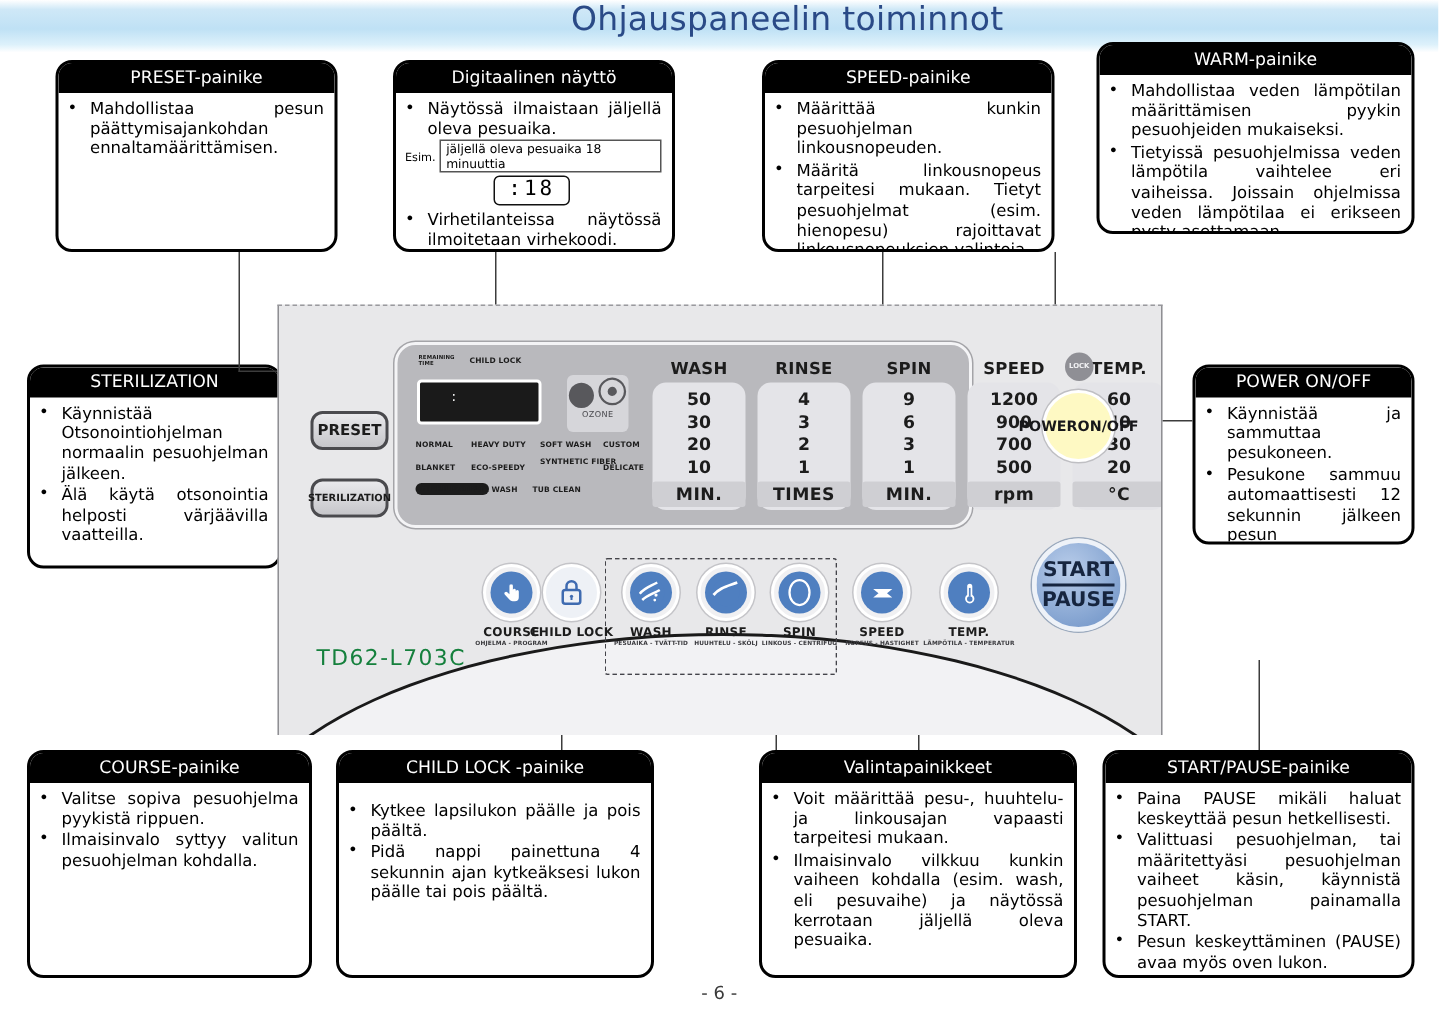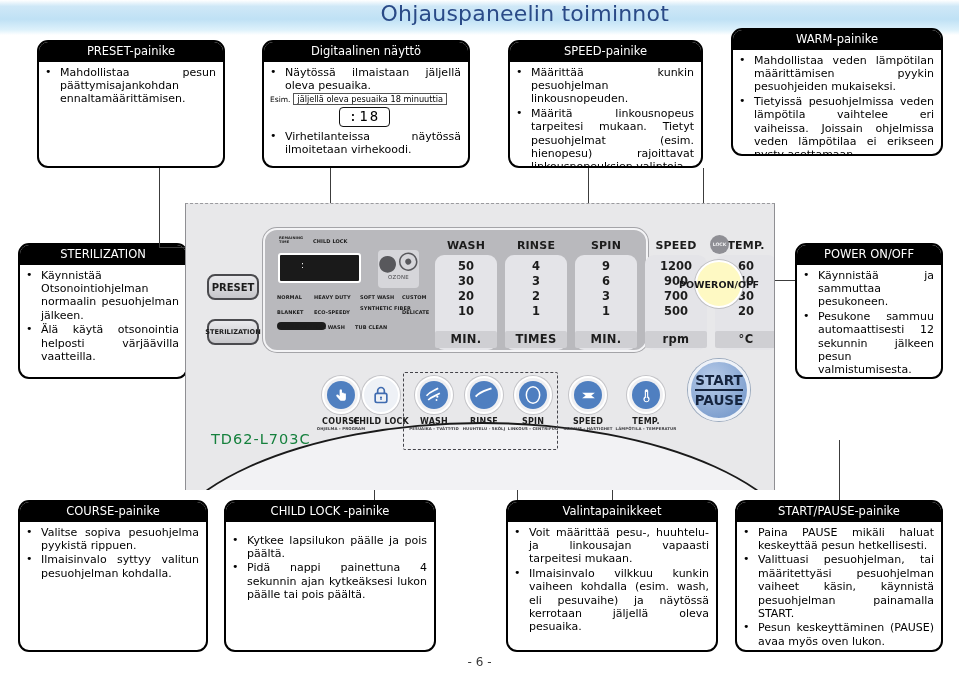--- a/index.html
+++ b/index.html
@@ -131,21 +131,21 @@
   
   .valcols { position:absolute; left:170px; top:9px; display:flex; gap:8px; }
   .valcol { width:62px; text-align:center; }
   .valcol .ttl { font-size:11px; font-weight:bold; color:#1c1c1c; margin-bottom:3px; letter-spacing:.2px; }
   .valcol .slot {
     background:#e4e4e8; border-radius:9px; padding:4px 0 2px 0;
   }
   .valcol .slot div { font-size:11.5px; font-weight:bold; color:#1c1c1c; line-height:15px; }
   .valcol .unit {
     background:#cfcfd3; font-size:5.8px; font-weight:bold; color:#1c1c1c;
-    margin-top:12px; padding:1px 0; border-radius:2px; letter-spacing:.3px;
+    margin-top:2px; padding:1px 0; border-radius:2px; letter-spacing:.3px;
   }
 
   
   .sqbtn {
     position:absolute;
     background:linear-gradient(to bottom,#e9e9ec,#c6c6ca);
     border:2px solid #4a4a4e; border-radius:8px;
     text-align:center; color:#1c1c1c; font-weight:bold;
     display:flex; align-items:center; justify-content:center;margin-top:28px;
   }
@@ -211,21 +211,21 @@
 
 <div class="box" style="left:37px; top:40px; width:188px; height:128px;">
   <div class="hd">PRESET-painike</div>
   <div class="bd">
     <ul class="bl">
       <li>Mahdollistaa pesun päättymisajankohdan ennaltamäärittämisen.</li>
     </ul>
   </div>
 </div>
 
-<div class="box" style="left:262px; top:40px; width:208px; height:128px;">
+<div class="box" style="left:262px; top:40px; width:188px; height:128px;">
   <div class="hd">Digitaalinen näyttö</div>
   <div class="bd">
     <ul class="bl">
       <li>Näytössä ilmaistaan jäljellä oleva pesuaika.</li>
     </ul>
     <div style="display:flex; align-items:center; gap:3px; margin:1px 0 2px 2px;">
       <span style="font-size:7.5px;">Esim.</span>
       <span style="font-size:8.2px; border:1px solid #555; padding:0 3px;">jäljellä oleva pesuaika 18 minuuttia</span>
     </div>
     <div style="text-align:center; margin:1px 0 3px 0;">
@@ -260,21 +260,21 @@
 <div class="box" style="left:18px; top:243px; width:170px; height:136px;">
   <div class="hd">STERILIZATION</div>
   <div class="bd">
     <ul class="bl">
       <li>Käynnistää Otsonointiohjelman normaalin pesuohjelman jälkeen.</li>
       <li>Älä käytä otsonointia helposti värjäävilla vaatteilla.</li>
     </ul>
   </div>
 </div>
 
-<div class="box" style="left:795px; top:243px; width:148px; height:136px;">
+<div class="box" style="left:795px; top:243px; width:148px; height:120px;">
   <div class="hd">POWER ON/OFF</div>
   <div class="bd">
     <ul class="bl">
       <li>Käynnistää ja sammuttaa pesukoneen.</li>
       <li>Pesukone sammuu automaattisesti 12 sekunnin jälkeen pesun valmistumisesta.</li>
     </ul>
   </div>
 </div>
 
 <div class="box" style="left:18px; top:500px; width:190px; height:152px;">

